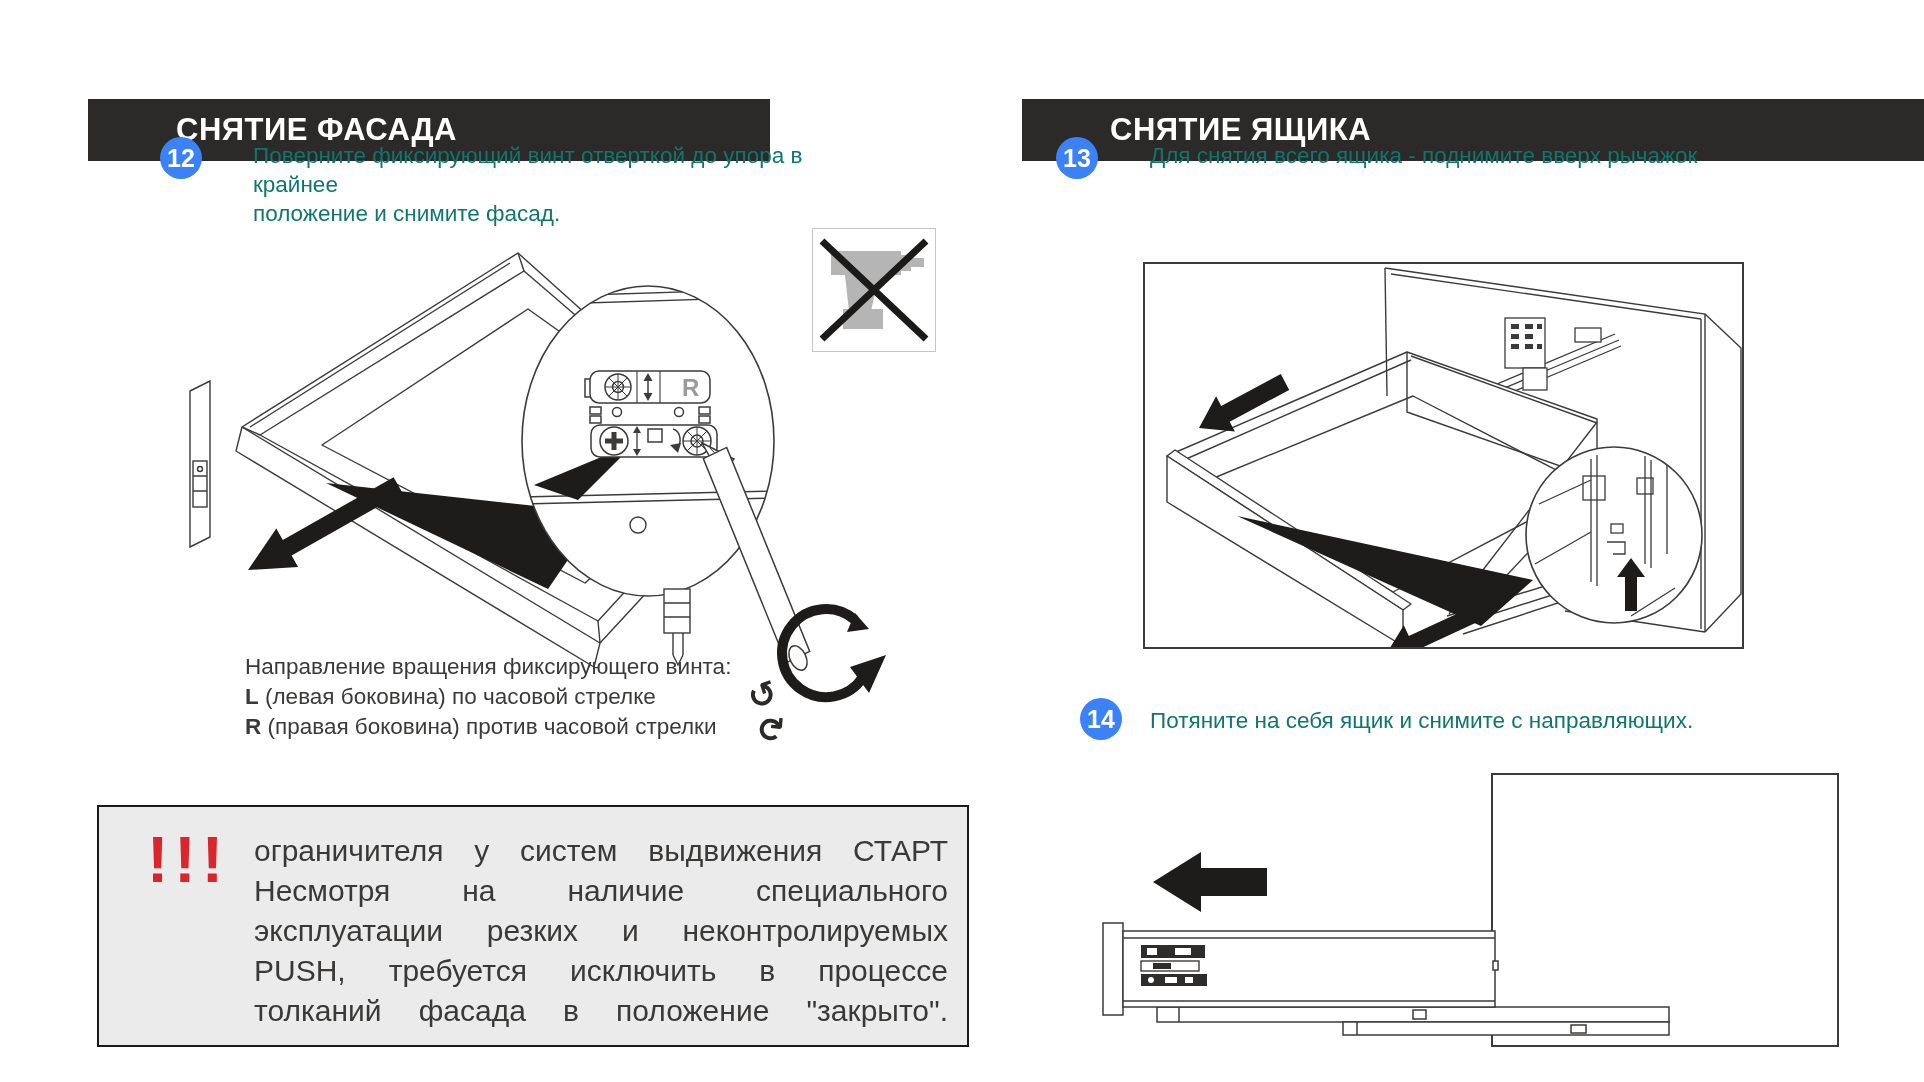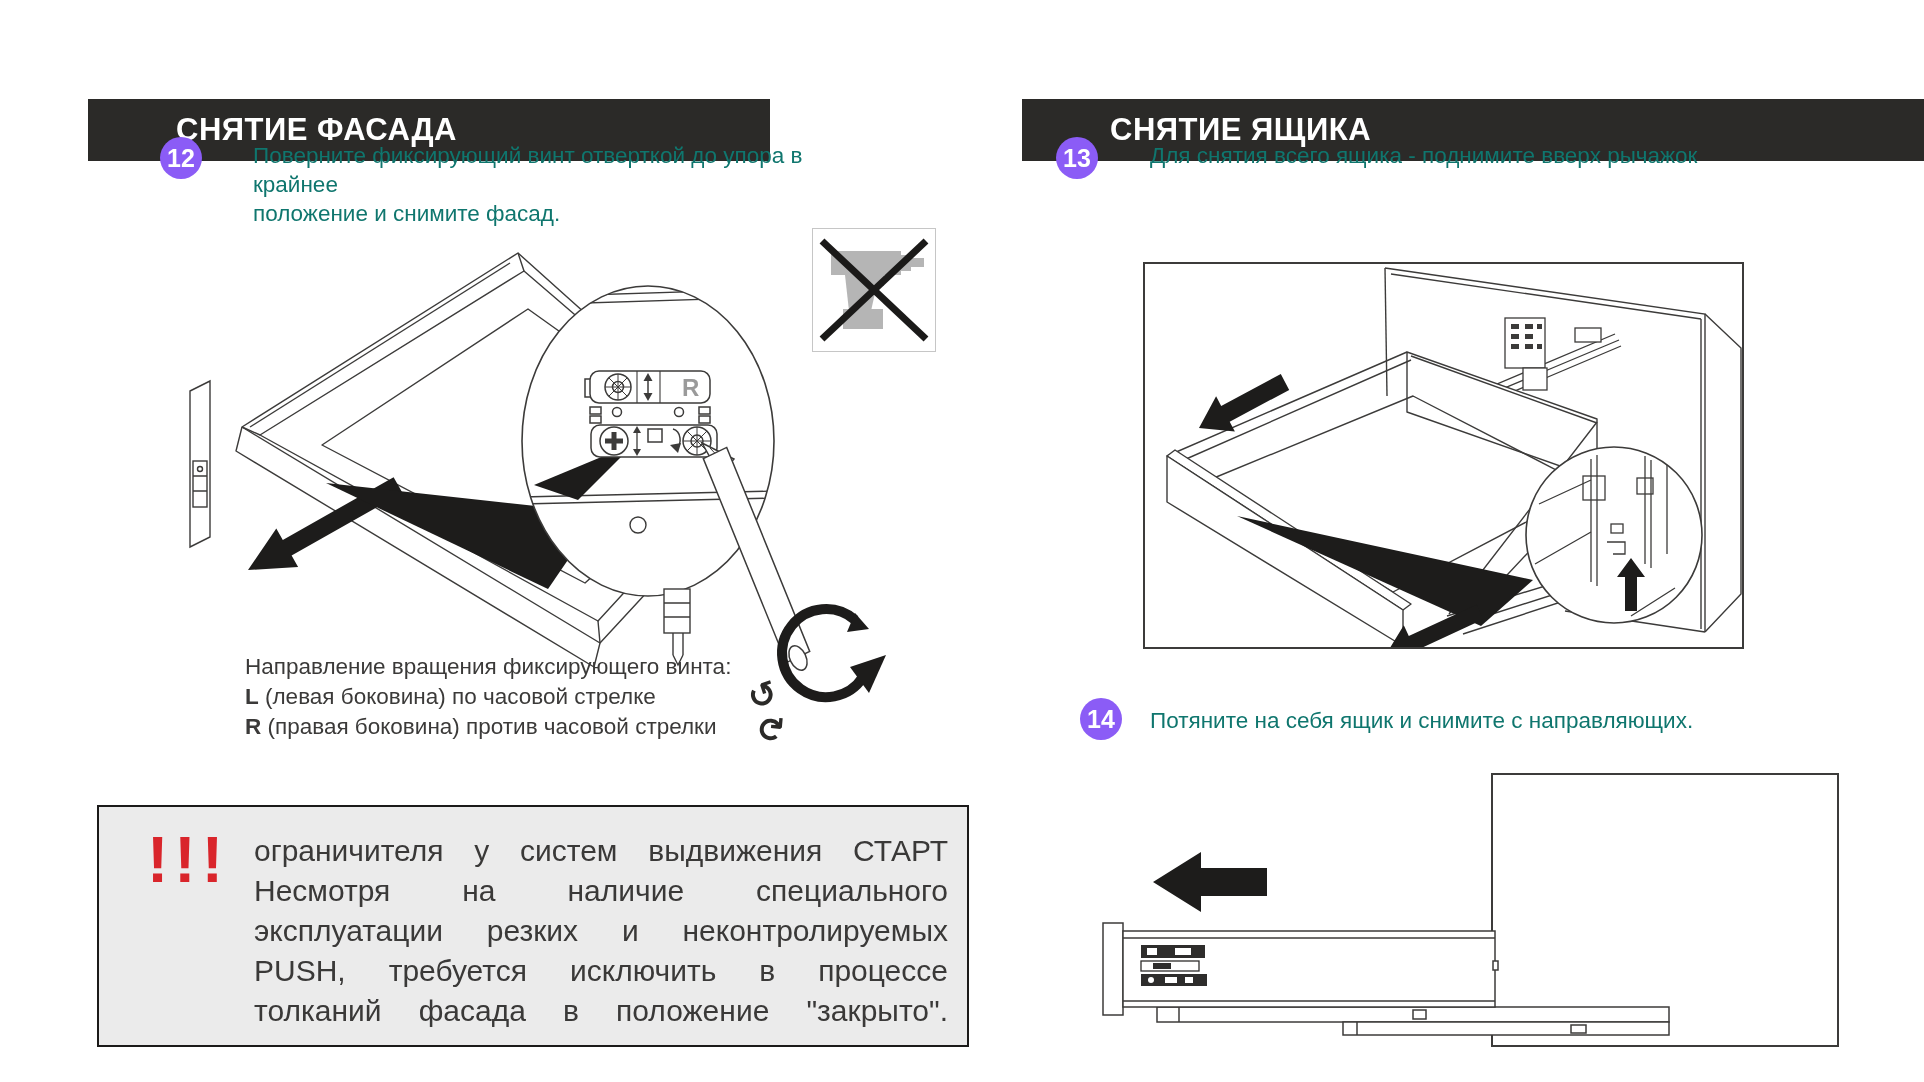--- a/index.html
+++ b/index.html
@@ -1,21 +1,21 @@
 <!DOCTYPE html>
 <html><head>
 <meta charset="utf-8">
 <style>
   html,body{margin:0;padding:0;background:#fff;}
   .page{position:relative;width:1924px;height:1082px;background:#ffffff;overflow:hidden;
         font-family:"Liberation Sans",sans-serif;color:#3b3a39;}
   .hdr{position:absolute;height:62px;background:#2b2a28;color:#ffffff;
        font-size:31px;font-weight:bold;letter-spacing:.5px;line-height:62px;margin-top:36px;}
   .hdr span{padding-left:88px;}
-  .badge{position:absolute;width:42px;height:42px;border-radius:50%;background:#8b5cf6;
+  .badge{position:absolute;width:42px;height:42px;border-radius:50%;background:#3b82f6;
          color:#fff;font-size:25px;font-weight:bold;text-align:center;line-height:42px;}
   .step-text{position:absolute;font-size:22.5px;line-height:29px;color:#0f766e;}
   .note{position:absolute;left:245px;top:652px;font-size:22.5px;line-height:30px;color:#3b3a39;}
   .note .nl{white-space:nowrap;}
   .rot{position:absolute;font-family:"DejaVu Sans",sans-serif;font-size:34px;font-weight:bold;
        color:#2b2a28;line-height:1;display:inline-block;}
   .rot.cw{transform:rotate(95deg);}
   .rot.ccw{transform:rotate(-18deg);}
   .warning-box{position:absolute;left:97px;top:805px;width:868px;height:238px;
                background:#ebebeb;border:2px solid #1b1a19;box-sizing:content-box;}

